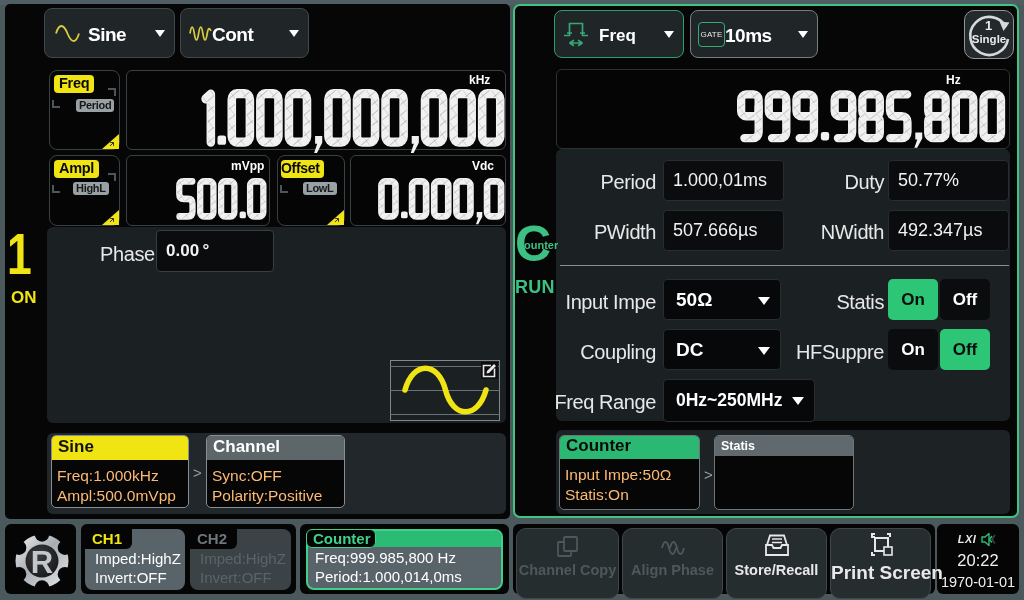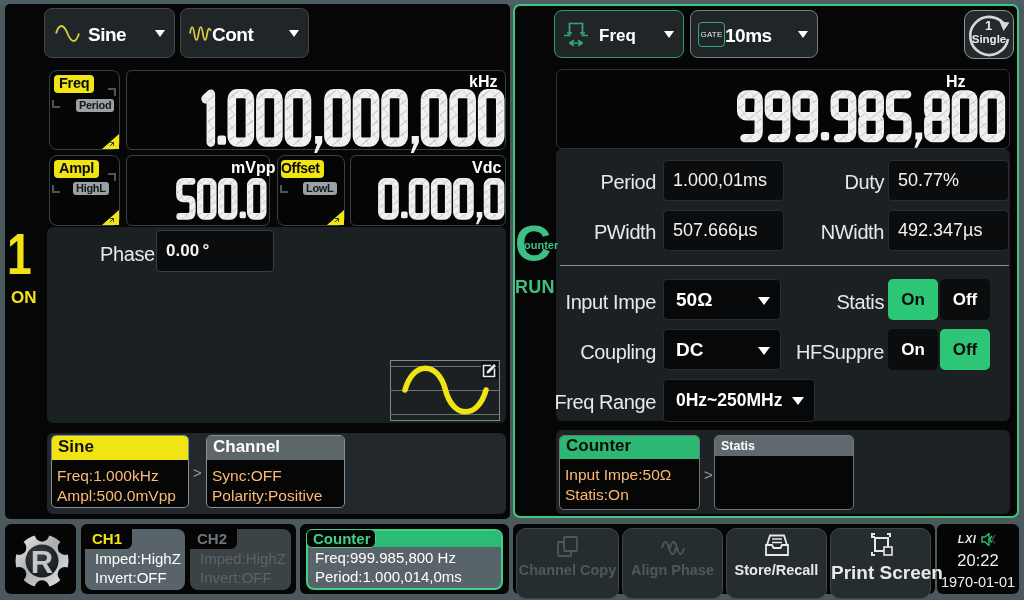--- a/index.html
+++ b/index.html
@@ -4,21 +4,21 @@
 html,body{margin:0;padding:0;width:1024px;height:600px;overflow:hidden;background:#4b595d;}
 *{box-sizing:border-box;font-family:"Liberation Sans",sans-serif;}
 .abs{position:absolute;}
 body{position:relative;}
 .panel{position:absolute;background:#060607;border-radius:5px;}
 .dd{position:absolute;background:#202628;border:1.5px solid #41484b;border-radius:8px;display:flex;align-items:center;}
 .tri{width:0;height:0;border-left:5.5px solid transparent;border-right:5.5px solid transparent;border-top:7.5px solid #fff;}
 .card{position:absolute;background:#050505;border:1.5px solid #3a4144;border-radius:8px;}
 .ybadge{position:absolute;background:#f0e413;color:#0a0a0a;font-weight:bold;border-radius:4px;letter-spacing:-0.3px;}
 .gbadge{position:absolute;background:#9aa1a4;color:#16181a;font-weight:bold;border-radius:3px;letter-spacing:-0.3px;}
-.unit{position:absolute;color:#fff;font-weight:bold;font-size:16px;}
+.unit{position:absolute;color:#fff;font-weight:bold;font-size:12px;}
 .lbl{position:absolute;color:#e8e8e8;font-size:20px;letter-spacing:-0.4px;}
 .lblr{position:absolute;color:#e8e8e8;font-size:20px;letter-spacing:-0.4px;text-align:right;width:120px;}
 .vbox{position:absolute;background:#0a0c0d;border:1px solid #272d30;border-radius:4px;color:#f2f2f2;font-size:18px;display:flex;align-items:center;padding-left:9px;}
 .ddv{position:absolute;background:#070809;border:1px solid #272d30;border-radius:4px;color:#fff;font-weight:bold;font-size:19px;display:flex;align-items:center;padding-left:12px;}
 .tog{position:absolute;display:flex;gap:2px;}
 .tog div{width:50px;height:41px;display:flex;align-items:center;justify-content:center;color:#fff;font-weight:bold;font-size:17px;background:#0a0c0d;border-radius:5px;}
 .ton{background:#2dc576 !important;color:#0d0d0d !important;}
 .tabcard{position:absolute;border-radius:5px;border:1.5px solid #878f92;background:#060606;overflow:hidden;}
 .tabcard .bd{color:#fdba74;font-size:15.5px;padding:6px 16px 0 5px;line-height:19.5px;}
 .botgrp{position:absolute;background:#050505;border-radius:6px;top:524px;height:70px;}

